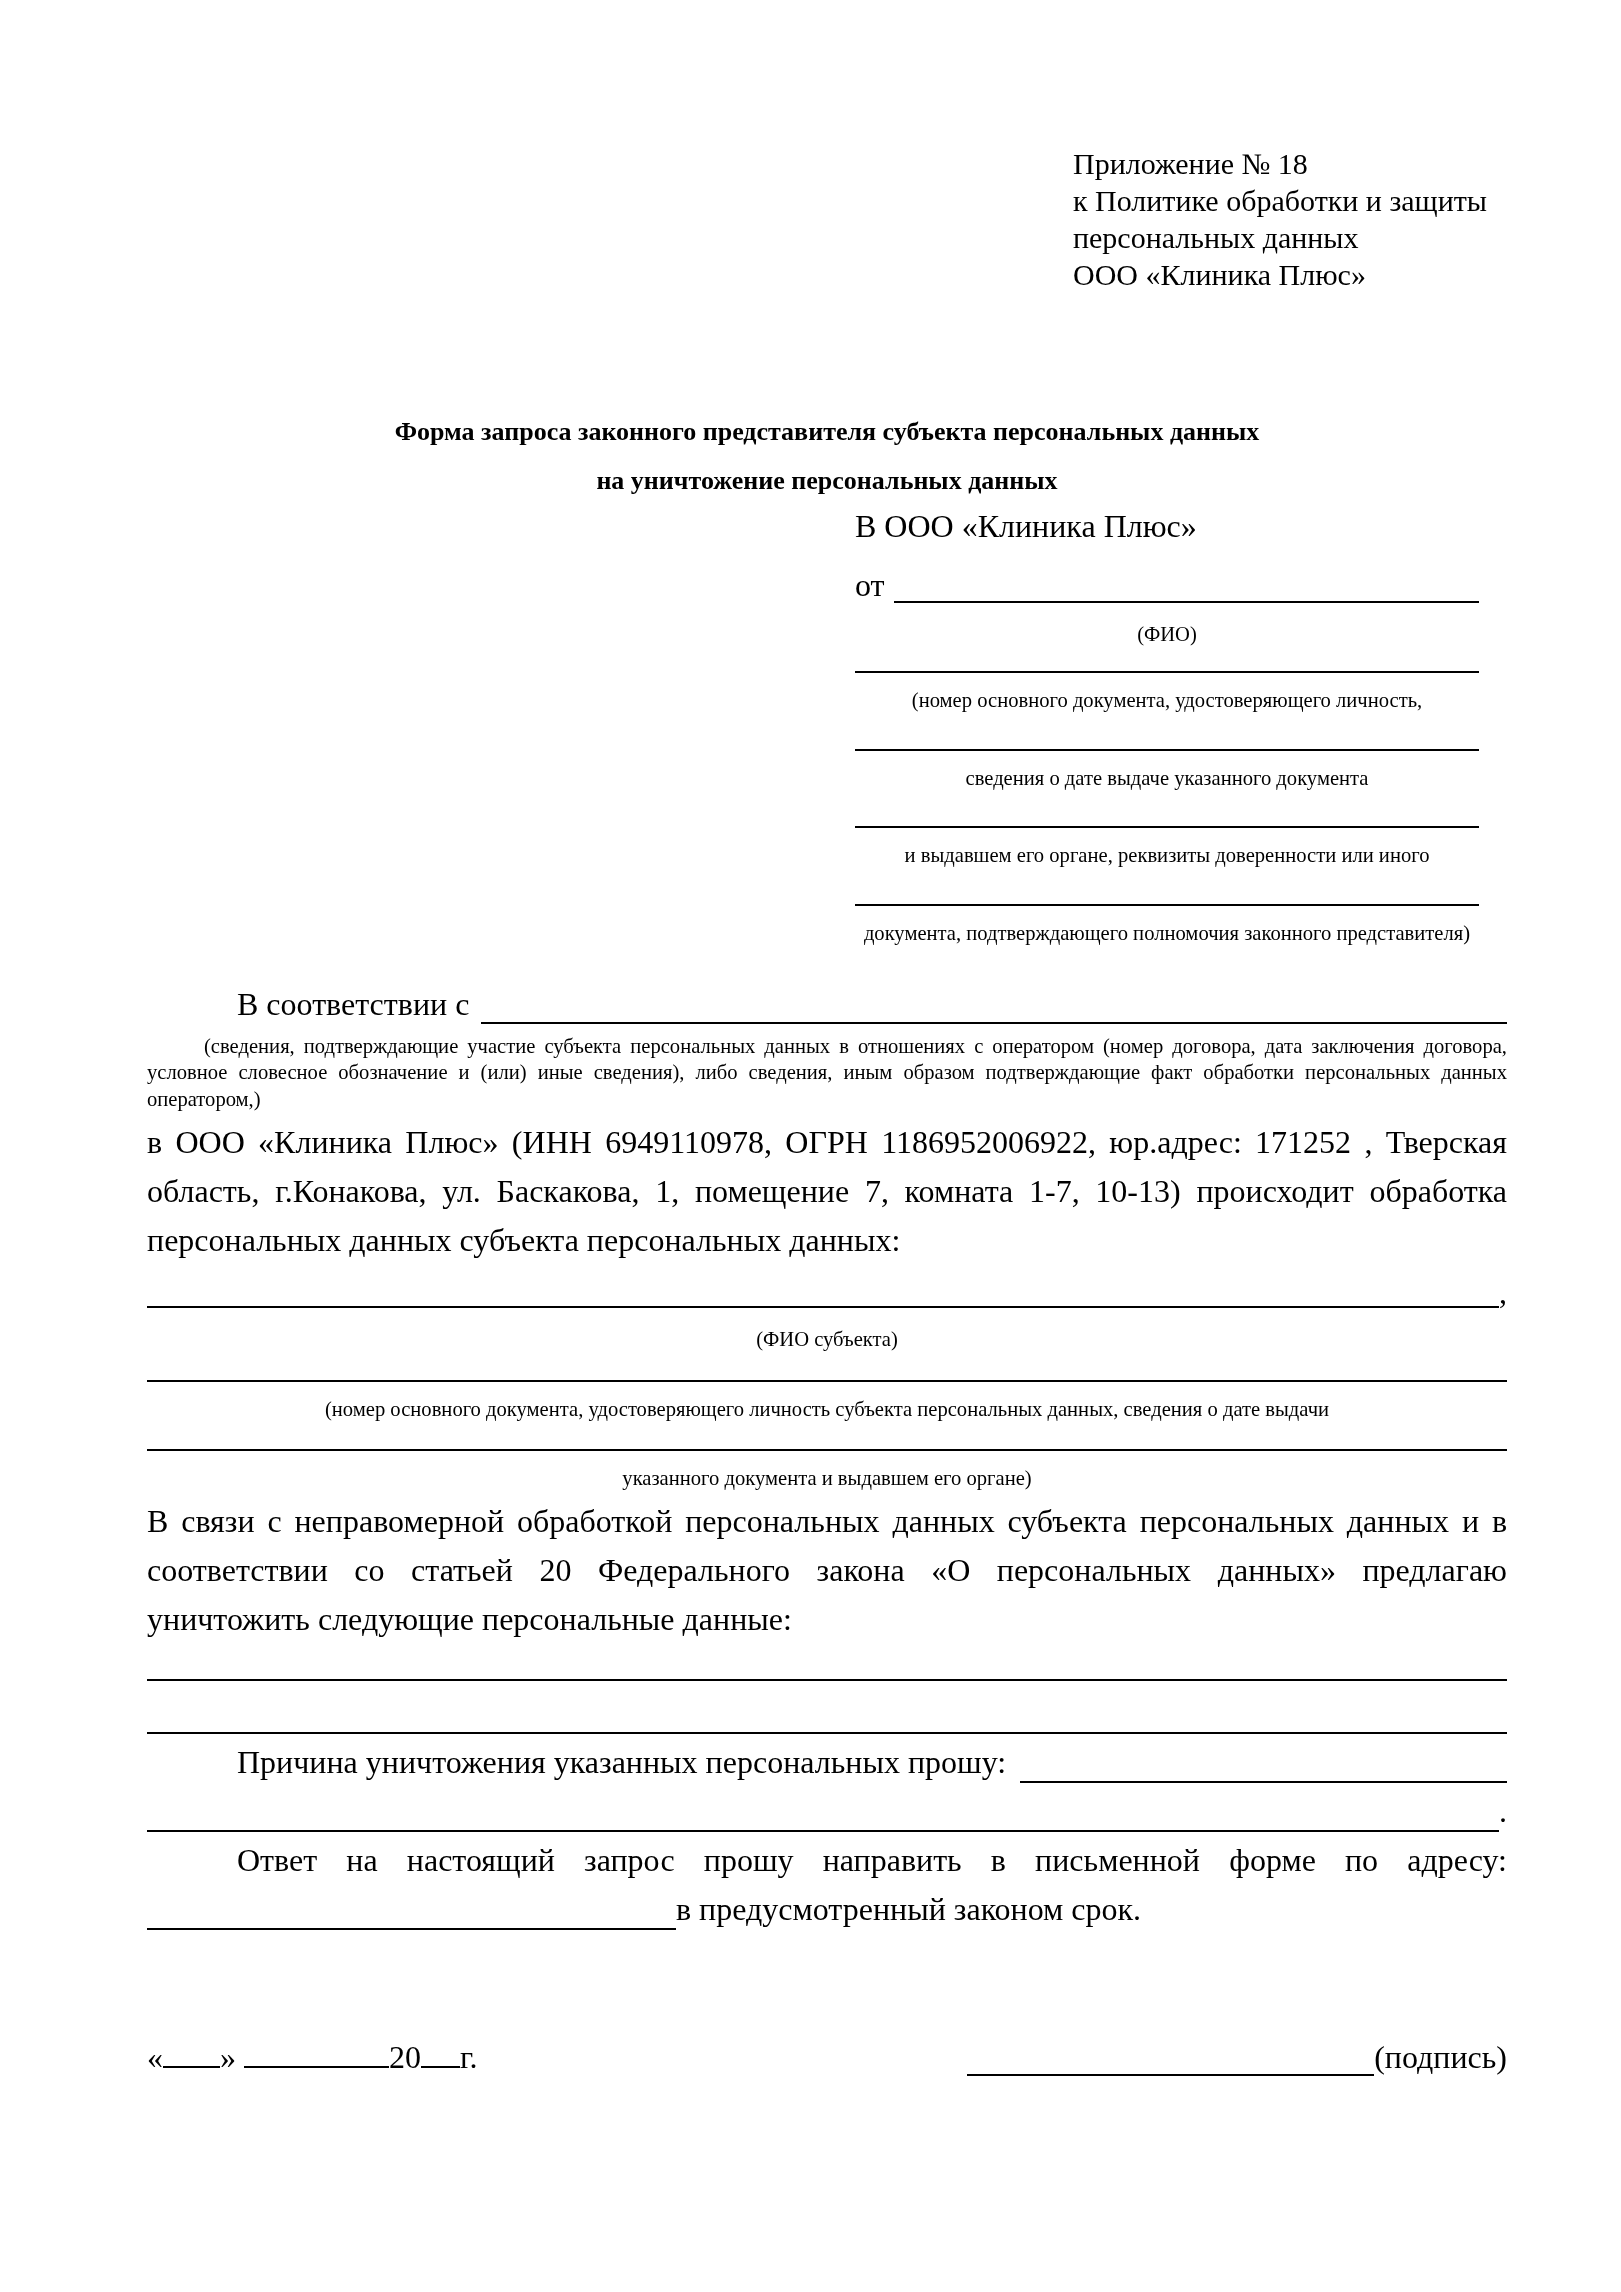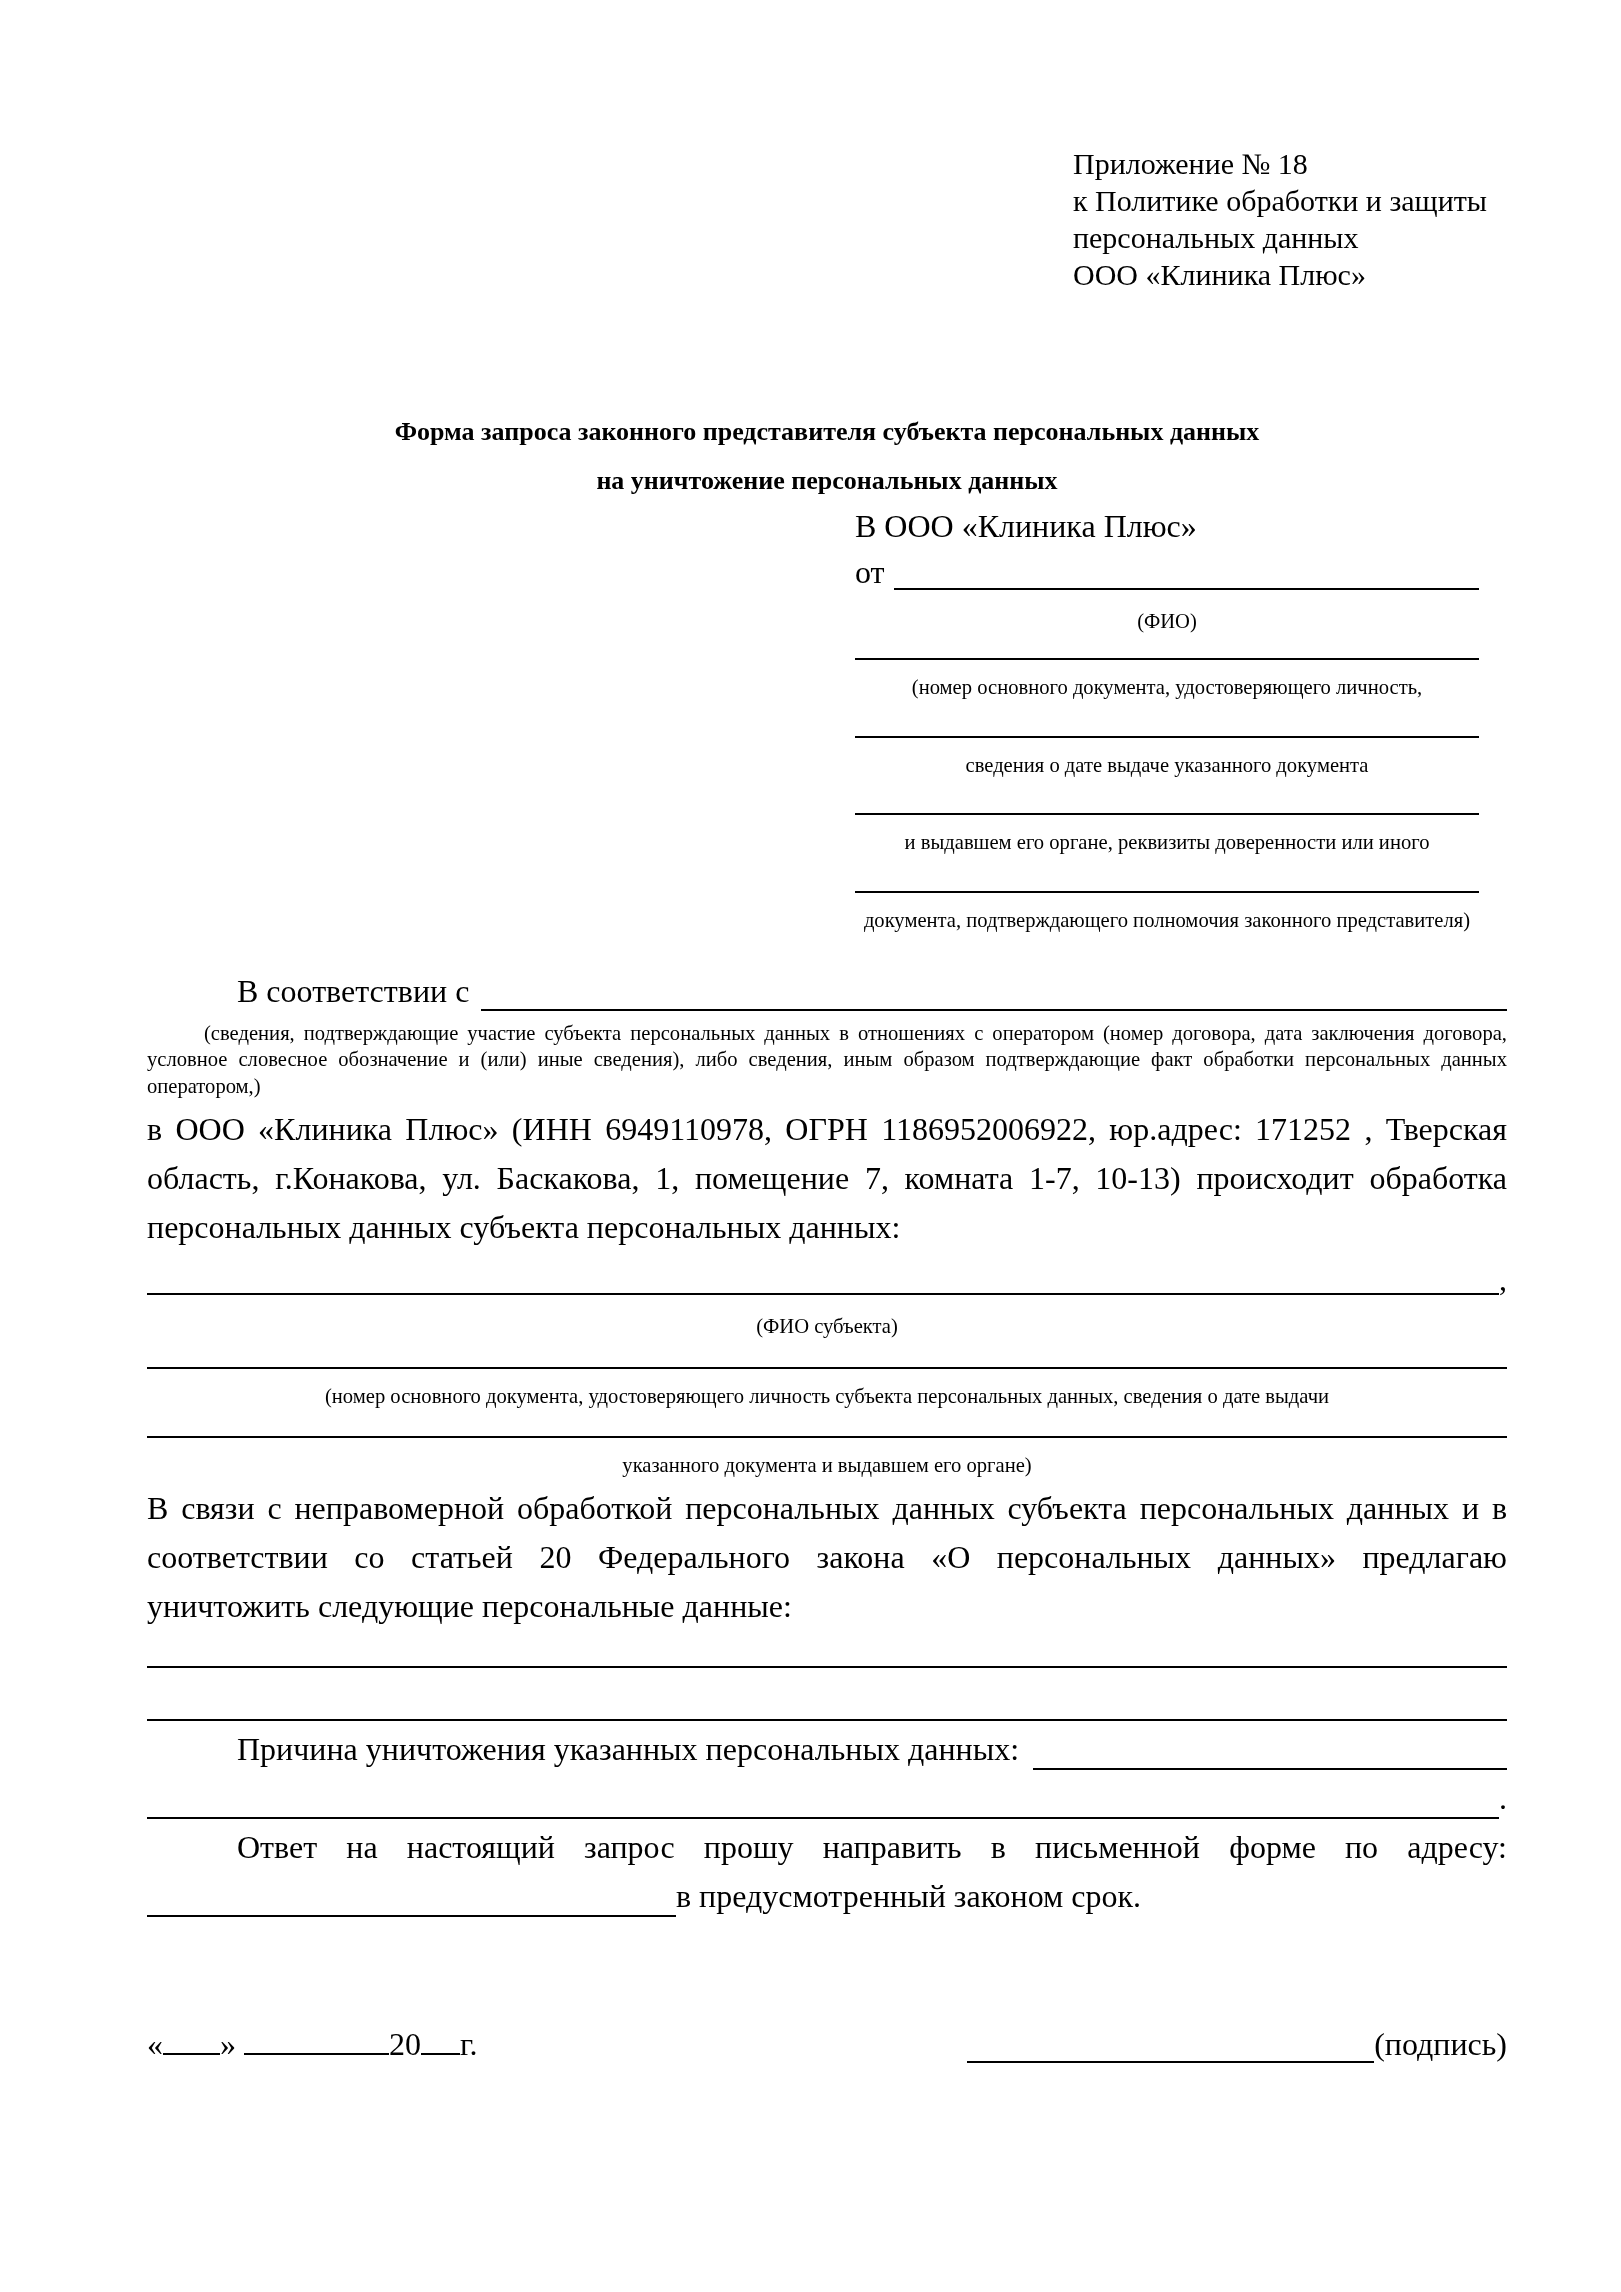--- a/index.html
+++ b/index.html
@@ -33,21 +33,21 @@
   }
   
   .addressee {
     margin-left: 708px;
     width: 624px;
     margin-top: 0px;
   }
   .addr-to { line-height: 43px; }
   .row { display: flex; align-items: flex-end; }
   .fill { flex: 1; border-bottom: 2.9px solid #000; margin-bottom: 3.9px; }
-  .from-row { margin-top: 3px; line-height: 43px; text-align: right; }
+  .from-row { margin-top: 16px; line-height: 43px; text-align: right; }
   .from-row .fill { margin-left: 9.8px; }
   .caption {
     font-size: 20.6px;
     line-height: 22.5px;
     text-align: center;
     margin-top: 16px;
     white-space: nowrap;
   }
   .blank { border-bottom: 2.9px solid #000; }
   .b1 { height: 25.5px; }
@@ -160,21 +160,21 @@
 
   <div class="blank-wide bw1"></div>
   <div class="caption wide-caption">указанного документа и выдавшем его органе)</div>
 
   <div class="para unlawful">В связи с неправомерной обработкой персональных данных субъекта персональных данных и в соответствии со статьей 20 Федерального закона «О персональных данных» предлагаю уничтожить следующие персональные данные:</div>
 
   <div class="blank-wide bw2"></div>
   <div class="blank-wide bw3"></div>
 
   <div class="row reason-row">
-    <span>Причина уничтожения указанных персональных данных:</span>
+    <span>Причина уничтожения указанных персональных прошу:</span>
     <span class="fill"></span>
   </div>
   <div class="row period-row">
     <span class="fill"></span>
     <span>.</span>
   </div>
 
   <div class="reply-line">Ответ на настоящий запрос прошу направить в письменной форме по адресу:</div>
   <div class="row reply-addr-row">
     <span class="u540"></span>

